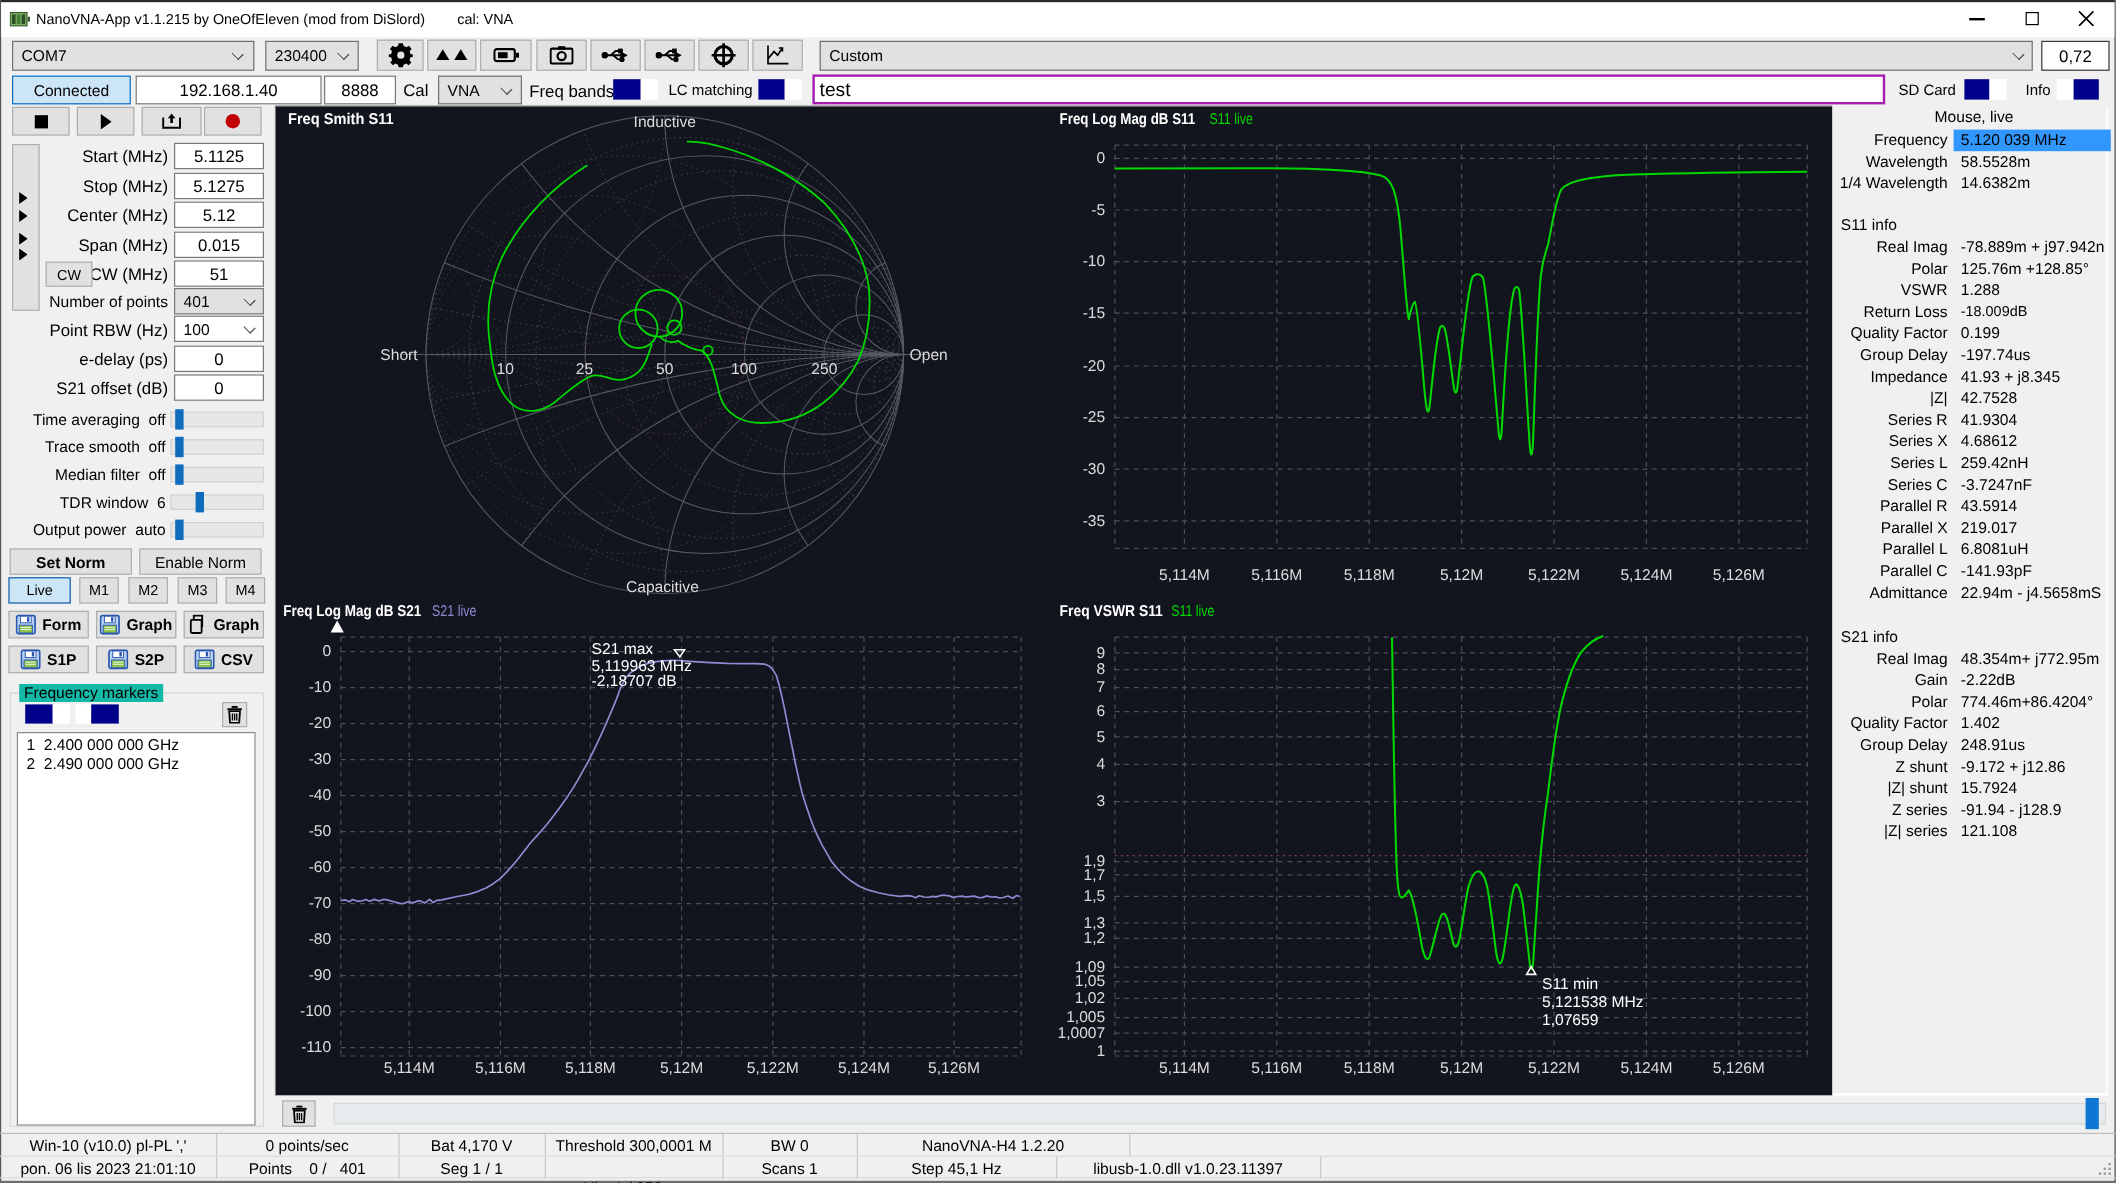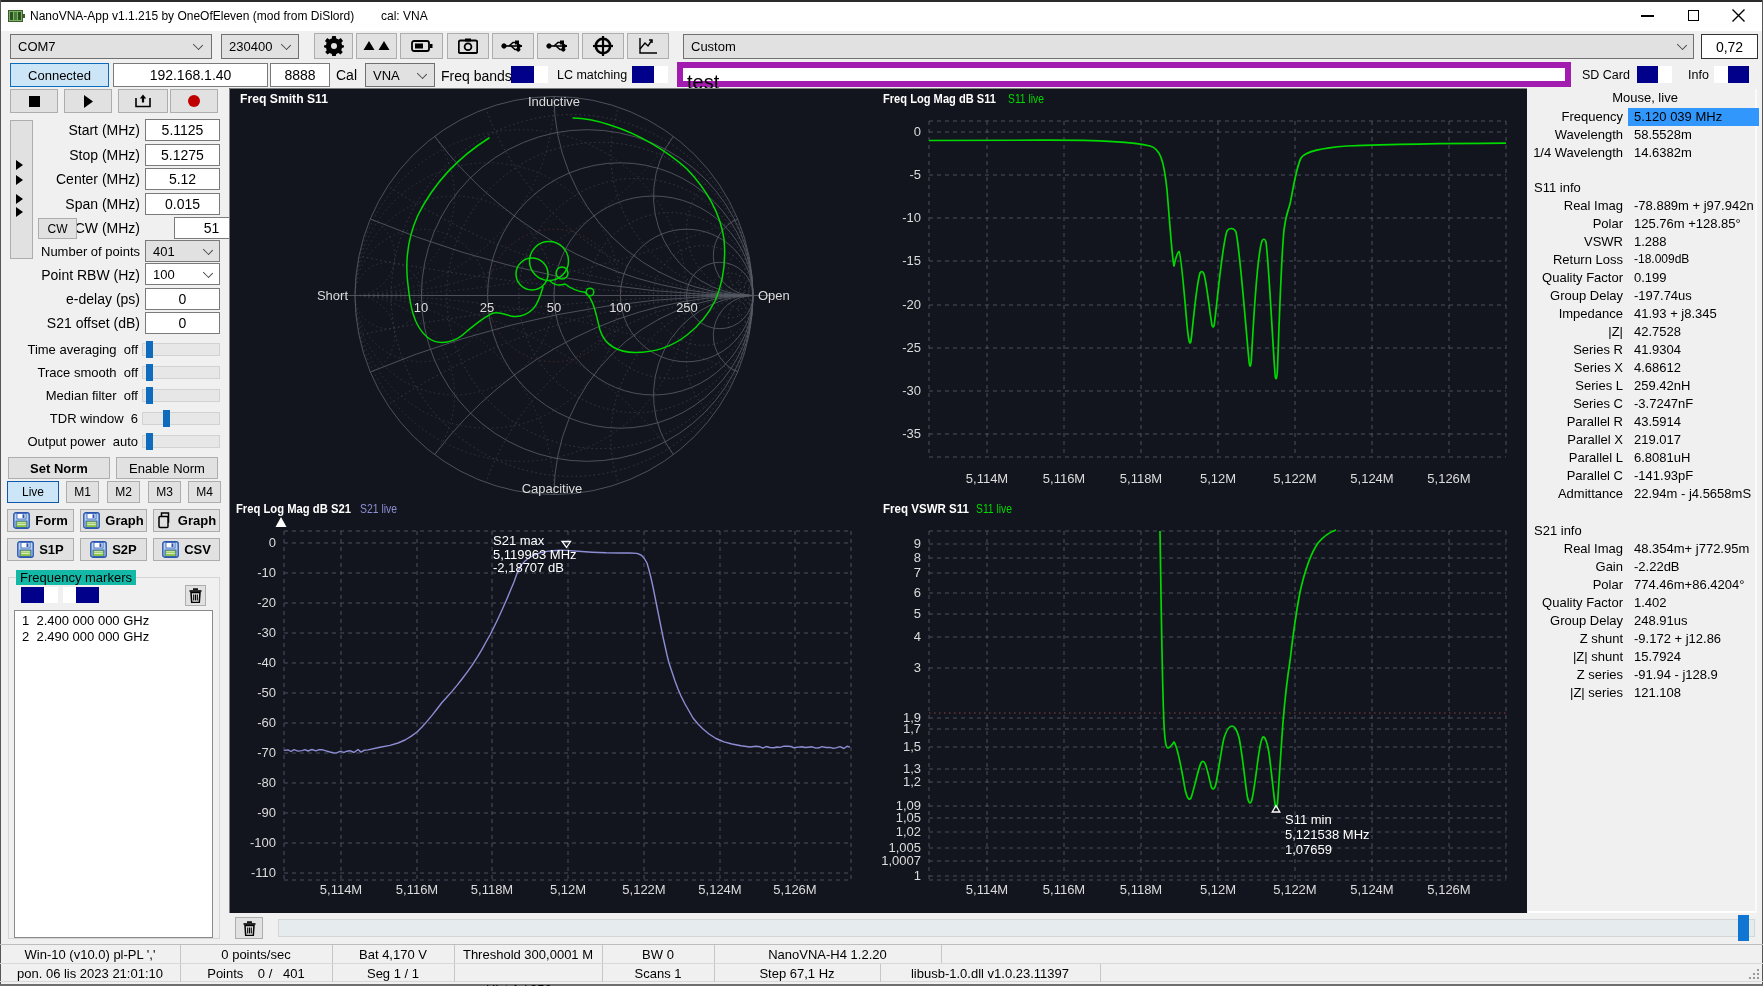--- a/index.html
+++ b/index.html
@@ -118,21 +118,21 @@
 <div class="inp" style="left:270px;top:63px;width:60px;height:24px;font-size:14px;">8888</div>
 <div class="abs" style="left:336px;top:67px;font-size:14px;">Cal</div>
 <div class="combo" style="left:365px;top:63px;width:70px;height:24px;">VNA</div>
 <div class="chev" style="left:418px;top:70px;"></div>
 <div class="abs" style="left:441px;top:68px;font-size:14px;">Freq bands</div>
 <div class="nav" style="left:511px;top:66px;width:23px;height:17px;"></div>
 <div class="wht" style="left:534px;top:66px;width:14px;height:17px;"></div>
 <div class="abs" style="left:557px;top:68px;font-size:12.5px;">LC matching</div>
 <div class="nav" style="left:632px;top:66px;width:22px;height:17px;"></div>
 <div class="wht" style="left:654px;top:66px;width:14px;height:17px;"></div>
-<div class="abs" style="left:677px;top:62px;width:894px;height:25px;background:#fff;border:6px solid #a21caf;padding:3px 0 0 4px;font-size:20px;">test</div>
+<div class="abs" style="left:677px;top:62px;width:894px;height:25px;background:#fff;border:2px solid #a21caf;padding:3px 0 0 4px;font-size:16px;">test</div>
 <div class="abs" style="left:1582px;top:68px;font-size:12.5px;">SD Card</div>
 <div class="nav" style="left:1637px;top:66px;width:21px;height:17px;"></div>
 <div class="wht" style="left:1658px;top:66px;width:14px;height:17px;"></div>
 <div class="abs" style="left:1688px;top:68px;font-size:12.5px;">Info</div>
 <div class="wht" style="left:1714px;top:66px;width:14px;height:17px;"></div>
 <div class="nav" style="left:1728px;top:66px;width:21px;height:17px;"></div>
 <div class="btn" style="left:10px;top:89px;width:48px;height:24px;">
     <div style="width:11px;height:11px;background:#000;"></div>
   </div>
 <div class="btn" style="left:64px;top:89px;width:48px;height:24px;">
@@ -165,21 +165,21 @@
   </svg>
 <div class="lblr" style="left:0px;top:122px;width:140px;font-size:14px;">Start (MHz)</div>
 <div class="inp" style="left:145px;top:119px;width:75px;height:22px;">5.1125</div>
 <div class="lblr" style="left:0px;top:147px;width:140px;font-size:14px;">Stop (MHz)</div>
 <div class="inp" style="left:145px;top:144px;width:75px;height:22px;">5.1275</div>
 <div class="lblr" style="left:0px;top:171px;width:140px;font-size:14px;">Center (MHz)</div>
 <div class="inp" style="left:145px;top:168px;width:75px;height:22px;">5.12</div>
 <div class="lblr" style="left:0px;top:196px;width:140px;font-size:14px;">Span (MHz)</div>
 <div class="inp" style="left:145px;top:193px;width:75px;height:22px;">0.015</div>
 <div class="lblr" style="left:0px;top:220px;width:140px;font-size:14px;">CW (MHz)</div>
-<div class="inp" style="left:145px;top:217px;width:75px;height:22px;margin-left:29px;">51</div>
+<div class="inp" style="left:145px;top:217px;width:75px;height:22px;">51</div>
 <div class="btn" style="left:38px;top:218px;width:39px;height:21px;font-size:12px;">CW</div>
 <div class="lblr" style="left:0px;top:244px;width:140px;">Number of points</div>
 <div class="combo" style="left:145px;top:240px;width:75px;height:22px;border-color:#7a7a7a;">401</div>
 <div class="chev" style="left:204px;top:246px;"></div>
 <div class="lblr" style="left:0px;top:267px;width:140px;font-size:14px;">Point RBW (Hz)</div>
 <div class="combo" style="left:145px;top:263px;width:75px;height:22px;background:#fff;border-color:#7a7a7a;">100</div>
 <div class="chev" style="left:204px;top:269px;"></div>
 <div class="lblr" style="left:0px;top:291px;width:140px;font-size:14px;">e-delay (ps)</div>
 <div class="inp" style="left:145px;top:288px;width:75px;height:22px;">0</div>
 <div class="lblr" style="left:0px;top:315px;width:140px;font-size:14px;">S21 offset (dB)</div>
@@ -320,21 +320,21 @@
 <div class="abs" style="left:0px;width:180px;top:2px;text-align:center;">pon. 06 lis 2023 21:01:10</div>
 <div class="statv" style="left:180px;"></div>
 <div class="abs" style="left:180px;width:152px;top:2px;text-align:center;">Points&nbsp;&nbsp;&nbsp; 0 /&nbsp;&nbsp; 401</div>
 <div class="statv" style="left:332px;"></div>
 <div class="abs" style="left:332px;width:122px;top:2px;text-align:center;">Seg 1 / 1</div>
 <div class="statv" style="left:454px;"></div>
 <div class="abs" style="left:454px;width:148px;top:18px;text-align:left;padding-left:32px;">Hist 1 / 256</div>
 <div class="statv" style="left:602px;"></div>
 <div class="abs" style="left:602px;width:112px;top:2px;text-align:center;">Scans 1</div>
 <div class="statv" style="left:714px;"></div>
-<div class="abs" style="left:714px;width:166px;top:2px;text-align:center;">Step 67,1 Hz</div>
+<div class="abs" style="left:714px;width:166px;top:2px;text-align:center;">Step 45,1 Hz</div>
 <div class="statv" style="left:880px;"></div>
 <div class="abs" style="left:880px;width:220px;top:2px;text-align:center;">libusb-1.0.dll v1.0.23.11397</div>
 <div class="statv" style="left:1100px;"></div>
 </div>
 <svg class="abs" style="left:1749px;top:969px;" width="11" height="11" viewBox="0 0 11 11">
     <g fill="#9a9a9a">
 <rect x="8" y="8" width="2" height="2"></rect>
       <rect x="8" y="4" width="2" height="2"></rect>
       <rect x="8" y="0" width="2" height="2"></rect>
 <rect x="4" y="8" width="2" height="2"></rect>

